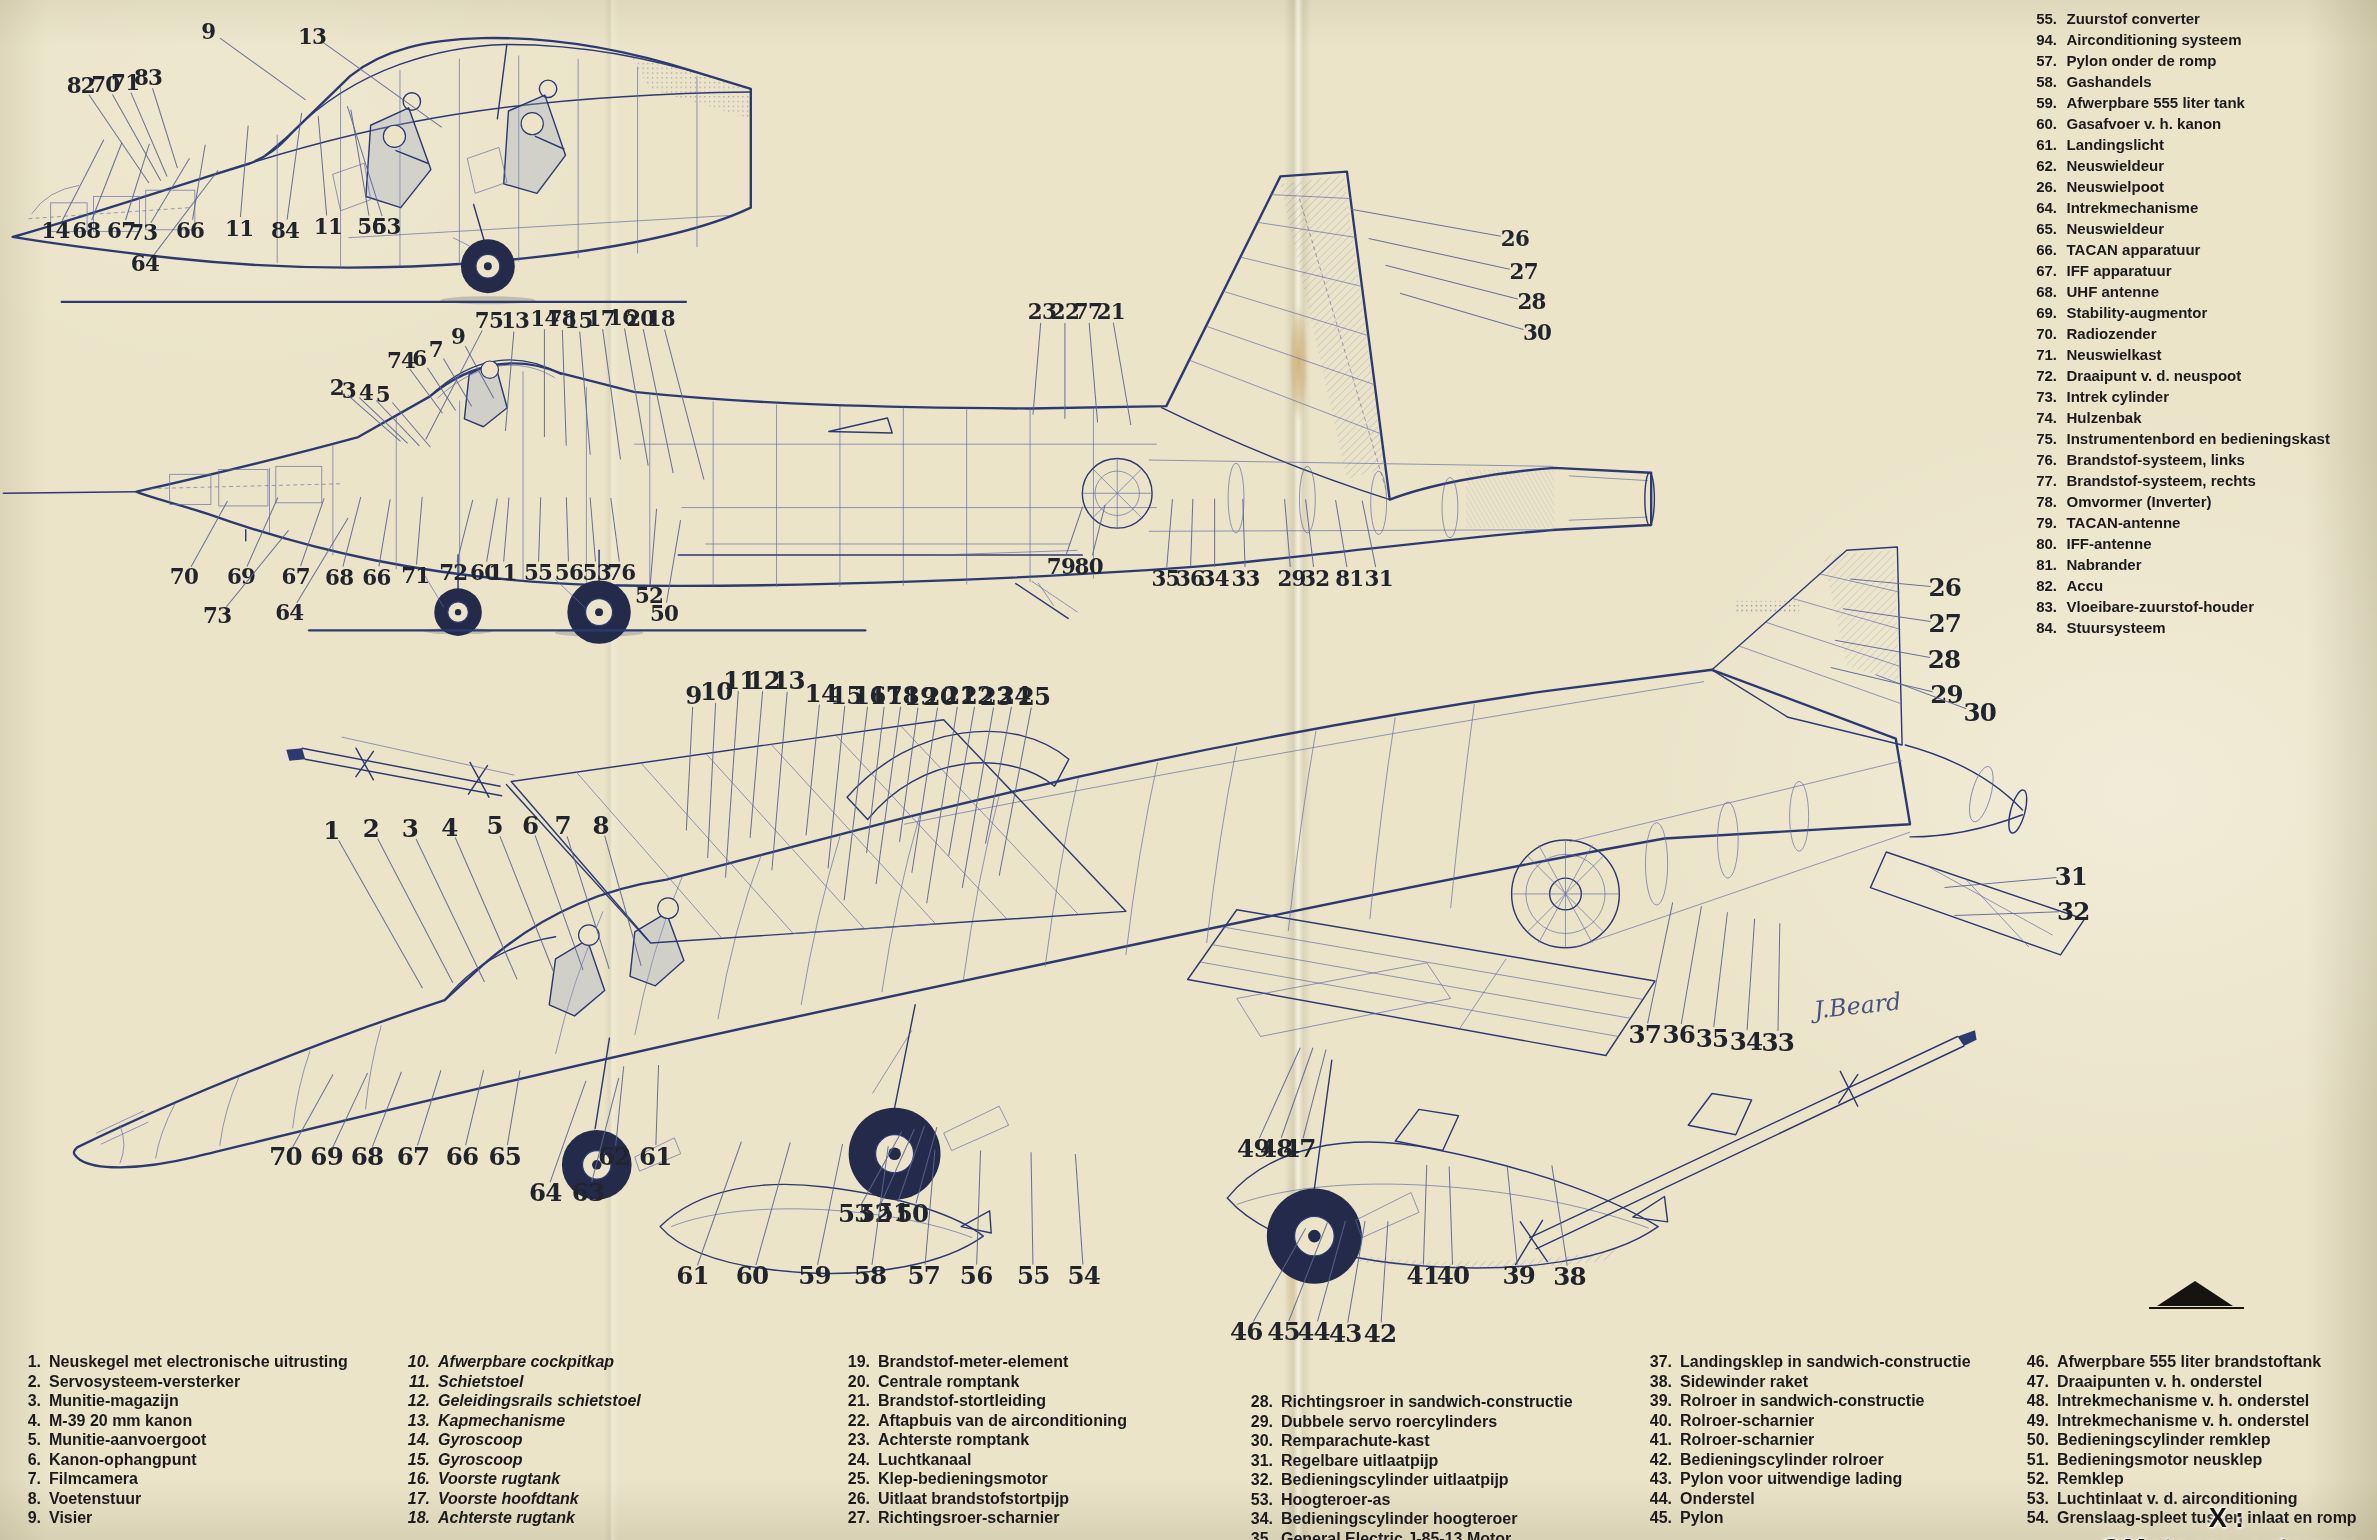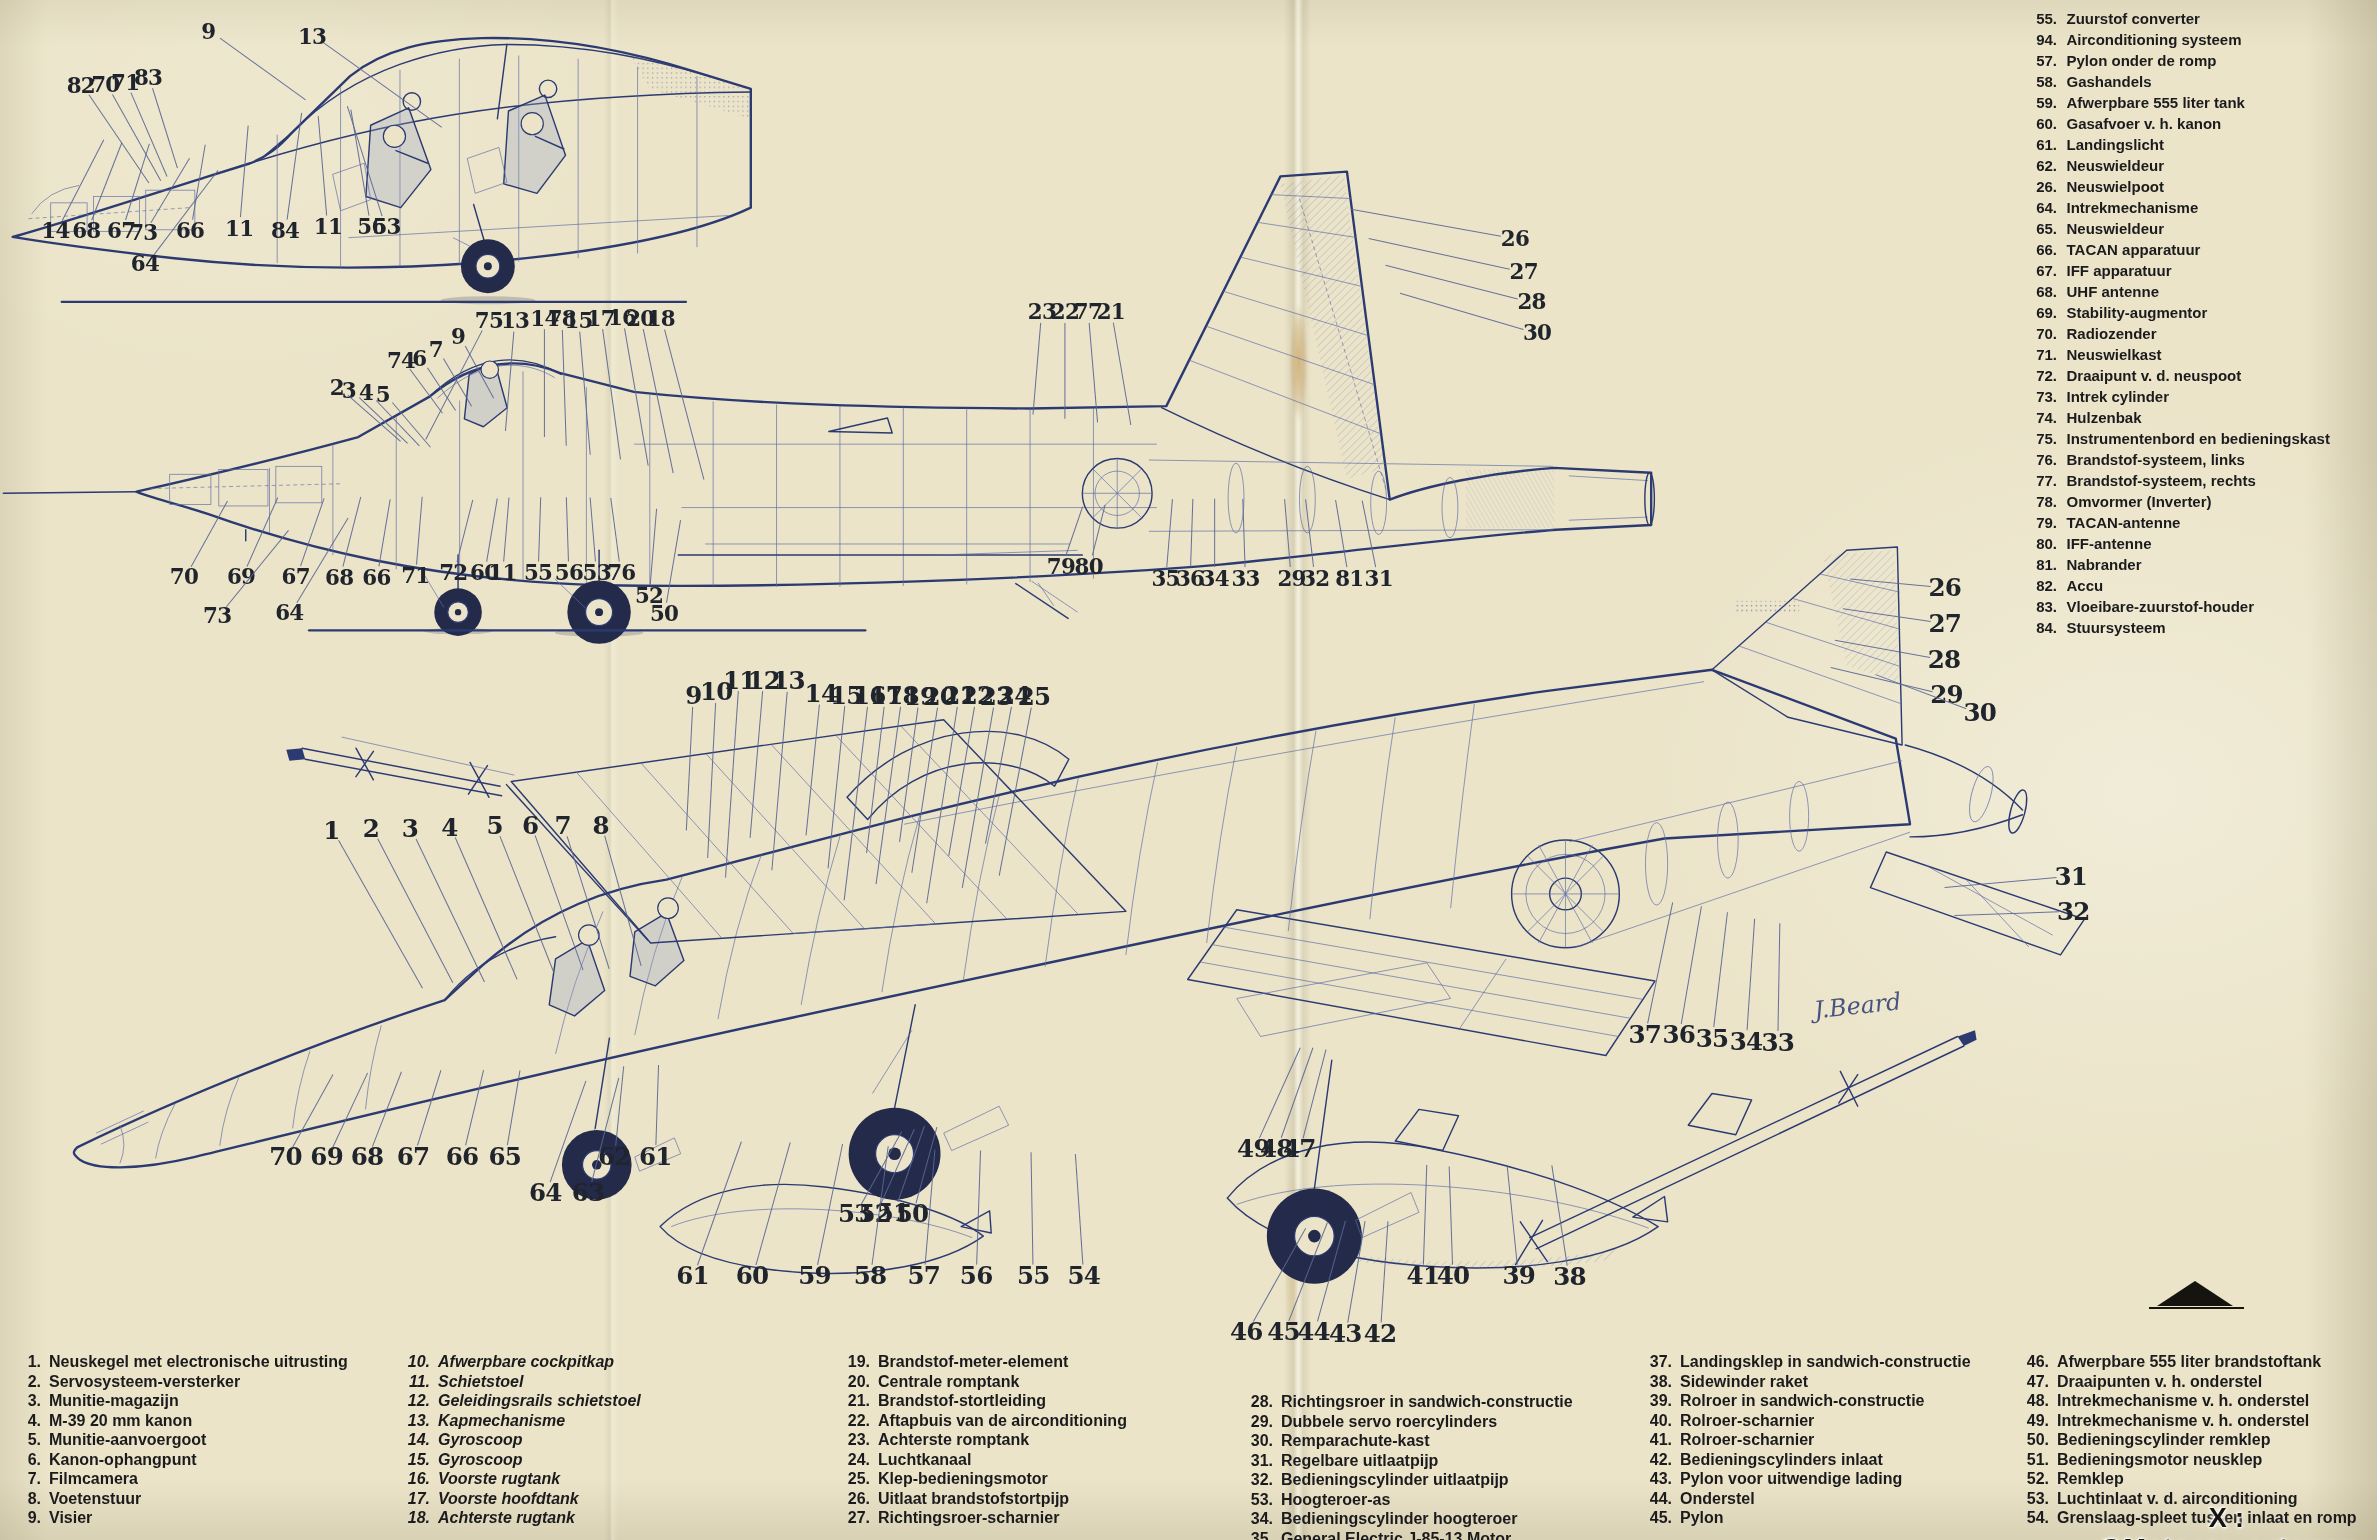--- a/index.html
+++ b/index.html
@@ -929,21 +929,21 @@
         <div class="li">
           <span class="n">40.</span>
           <span class="t">Rolroer-scharnier</span>
         </div>
         <div class="li">
           <span class="n">41.</span>
           <span class="t">Rolroer-scharnier</span>
         </div>
         <div class="li">
           <span class="n">42.</span>
-          <span class="t">Bedieningscylinders inlaat</span>
+          <span class="t">Bedieningscylinder rolroer</span>
         </div>
         <div class="li">
           <span class="n">43.</span>
           <span class="t">Pylon voor uitwendige lading</span>
         </div>
         <div class="li">
           <span class="n">44.</span>
           <span class="t">Onderstel</span>
         </div>
         <div class="li">

